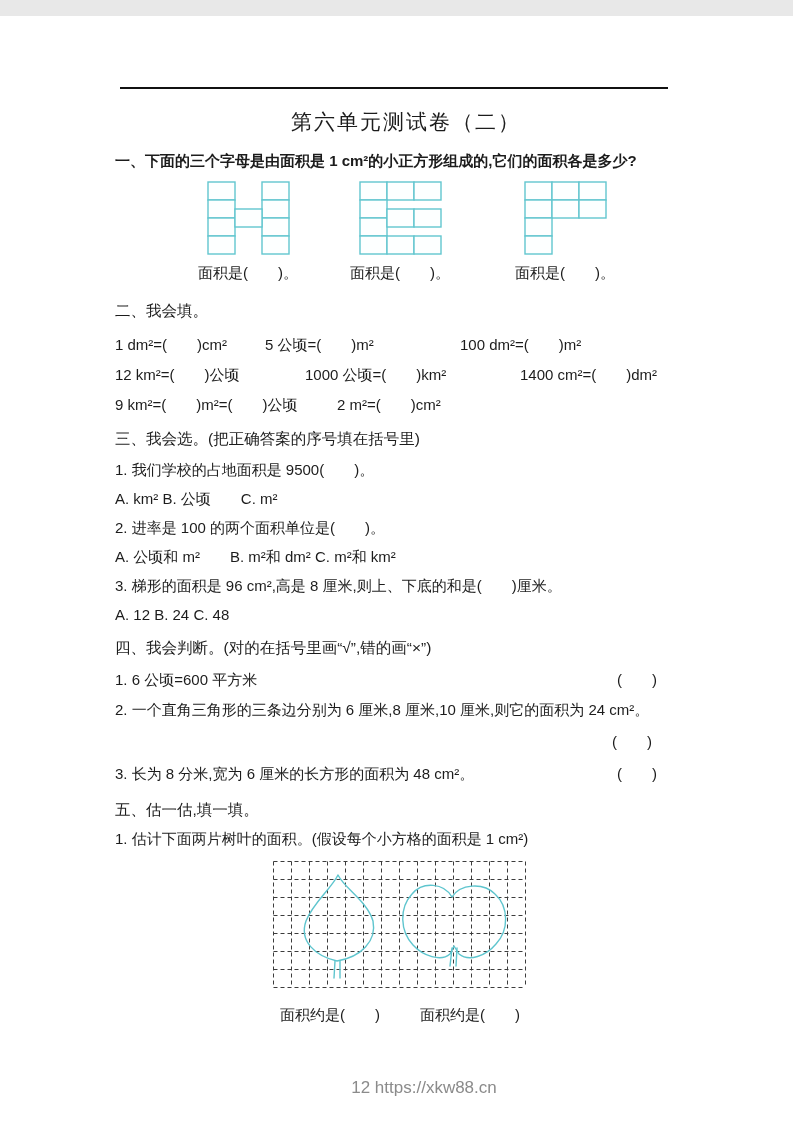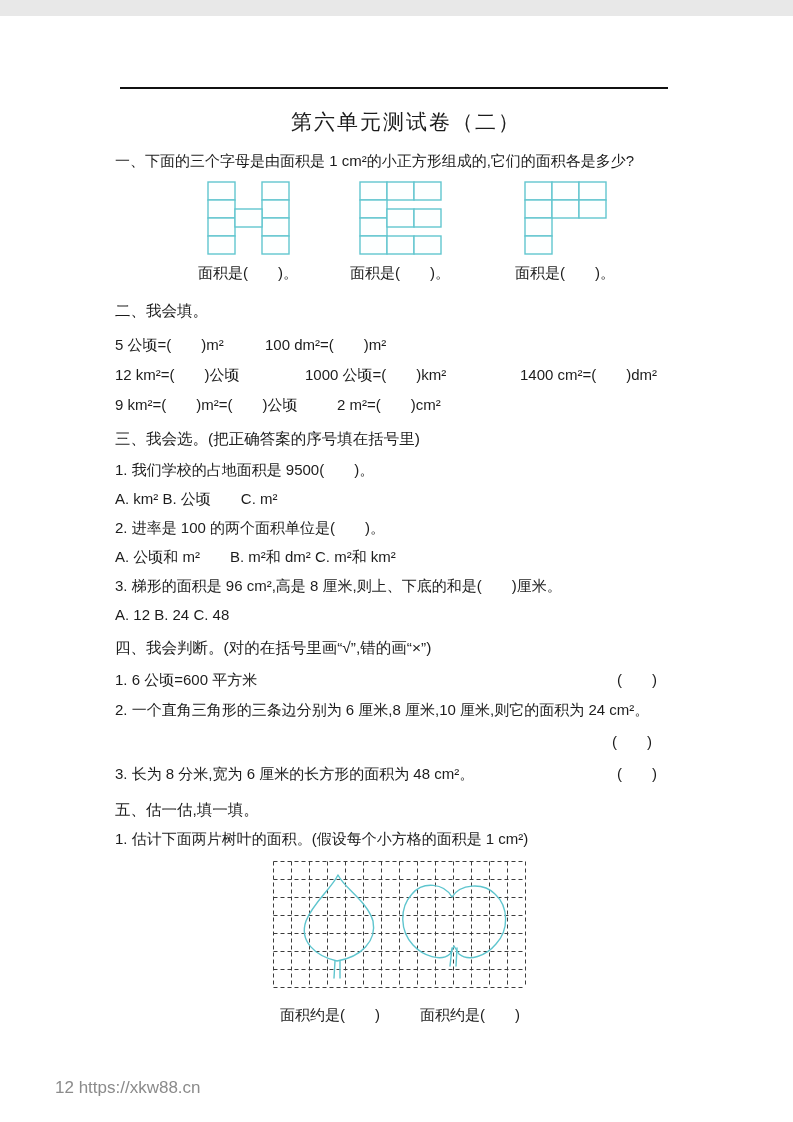--- a/index.html
+++ b/index.html
@@ -19,21 +19,21 @@
   .content{
     position:absolute;left:115px;top:86px;width:582px;
   }
   .title{
     margin:6px 0 14px 0;
     font-family:"Liberation Serif","DejaVu Serif",serif;
     font-size:21px;font-weight:500;
     text-align:center;letter-spacing:2px;
   }
   .line{font-size:15px;line-height:21px;}
-  .s1-heading{margin-bottom:2px;}
+  .s1-heading{margin-bottom:2px;font-weight:bold;}
   .letters-row{display:flex;align-items:flex-start;margin-top:10px;}
   .letter-block{width:122px;display:flex;flex-direction:column;align-items:center;}
   .lb0{margin-left:72px;}
   .lb1{margin-left:30px;}
   .lb2{margin-left:43px;}
   svg[data-letter] rect{fill:#fdffff;stroke:#62c6cf;stroke-width:1.4;}
   .area-label{font-size:15px;margin-top:9px;white-space:nowrap;}
   .sec-heading{font-size:15.5px;line-height:21px;}
   .s2-heading{margin-top:17px;}
   .fill-rows{margin-top:9px;}
@@ -55,21 +55,21 @@
   .s5-heading{margin-top:6px;line-height:29px;}
   .s5-sub{line-height:29px;}
   .grid-wrap{margin-left:158px;margin-top:8px;}
   .gl{stroke:#3c3c3c;stroke-width:1;stroke-dasharray:4 3;}
   .leaf{fill:none;stroke:#5ec5ce;stroke-width:1.4;stroke-linejoin:round;stroke-linecap:round;}
   .approx-labels{display:flex;margin-top:14px;margin-left:165px;font-size:15px;text-align:center;}
   .approx-labels span:nth-child(1){margin-right:40px;}
   .footer{
     position:absolute;top:1062px;left:0;width:100%;
     box-sizing:border-box;padding-left:55px;
-    color:#8b8b8b;font-size:17px;
+    text-align:center;color:#8b8b8b;font-size:17px;
   }
 </style>
 </head>
 <body>
 
 <div class="page">
   <div class="top-rule"></div>
 
   <div class="content">
     <h1 class="title">第六单元测试卷（二）</h1>
@@ -117,20 +117,21 @@
             <rect x="1" y="37" width="27" height="18"></rect>
             <rect x="1" y="55" width="27" height="18"></rect>
           </svg>
         <div class="area-label">面积是(　　)。</div>
       </div>
     </div>
 
     <div class="sec-heading s2-heading">二、我会填。</div>
     <div class="fill-rows">
       <div class="fill-row r1">
+        <span>1 dm²=(　　)cm²</span>
         <span>5 公顷=(　　)m²</span>
         <span>100 dm²=(　　)m²</span>
       </div>
       <div class="fill-row r2">
         <span>12 km²=(　　)公顷</span>
         <span>1000 公顷=(　　)km²</span>
         <span>1400 cm²=(　　)dm²</span>
       </div>
       <div class="fill-row r3">
         <span>9 km²=(　　)m²=(　　)公顷</span>

